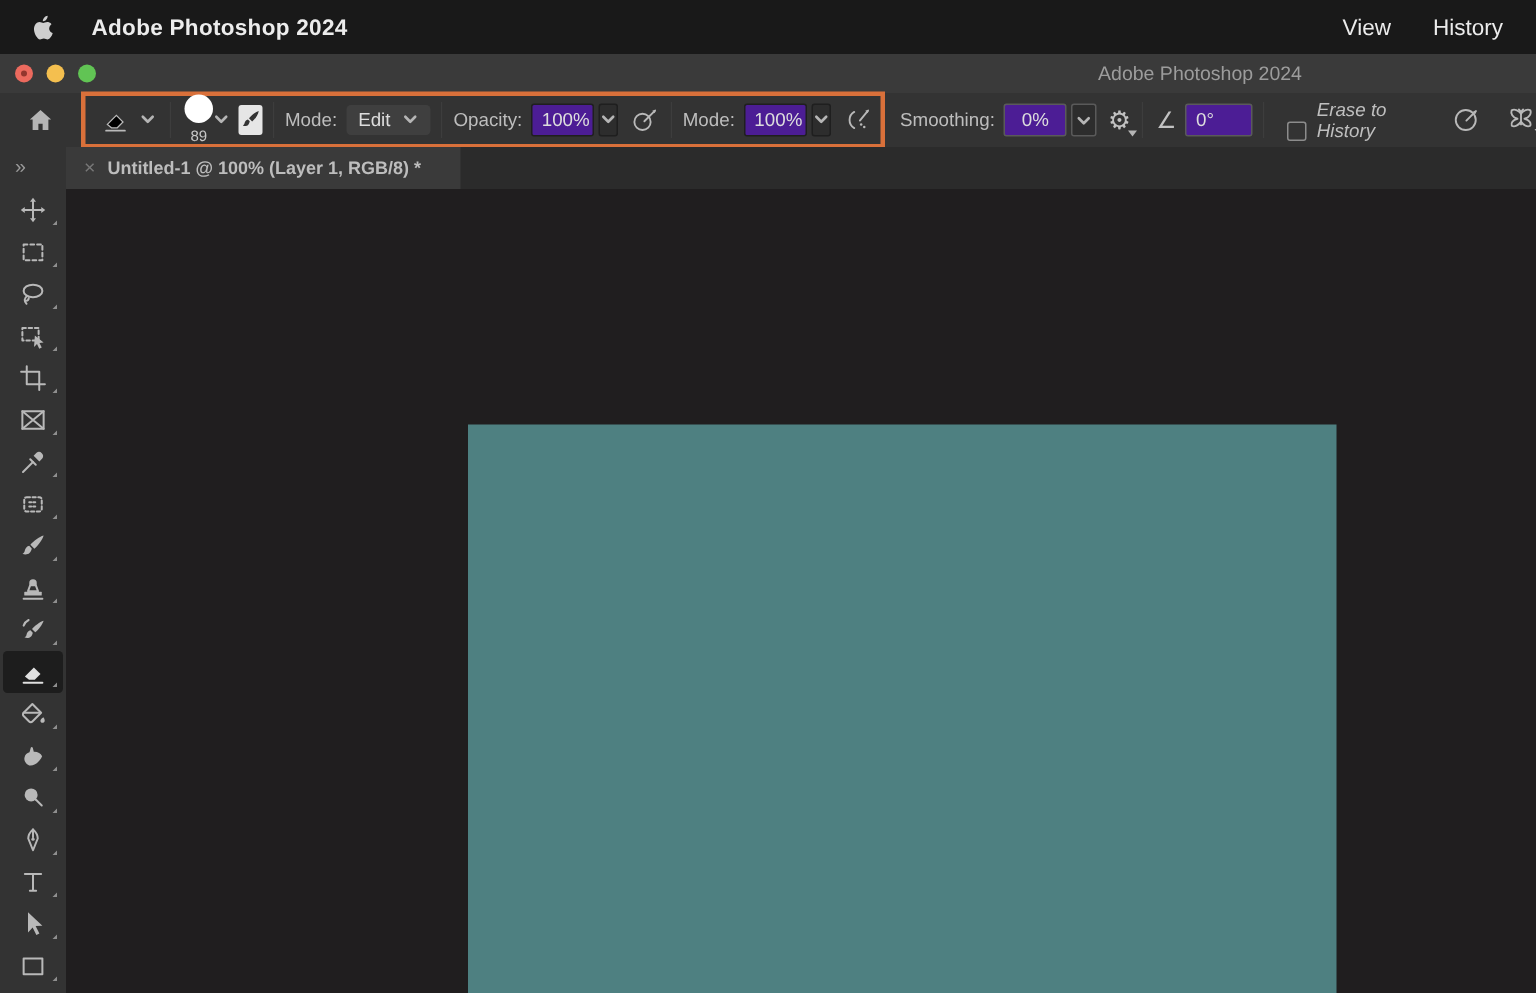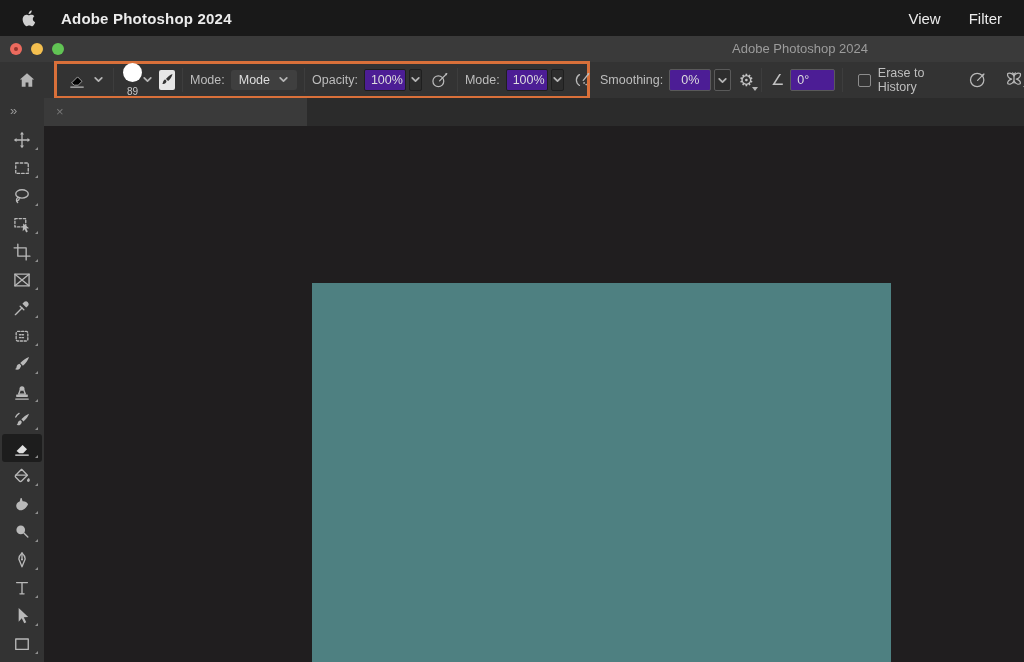--- a/index.html
+++ b/index.html
@@ -65,21 +65,21 @@
   .press-icon { margin-left:8px; }
   .after-orange { display:flex; align-items:center; margin-left:10px; flex:1 1 auto; }
   .gearwrap { position:relative; margin-left:8px; font-size:17px; color:#c2c2c2; line-height:17px; }
   .gearwrap .caret { position:absolute; right:-4px; bottom:-2px; width:0; height:0;
                      border-left:3px solid transparent; border-right:3px solid transparent;
                      border-top:4px solid #b5b5b5; }
   .angle-glyph { font-size:15px; color:#c2c2c2; margin:0 6px 0 2px; }
   .anglebox { width:50px; text-align:left; }
   .checkbox { width:13px; height:13px; border:1px solid #8c8c8c; border-radius:2px;
               background:transparent; margin-right:7px; flex:0 0 auto; }
-  .cbrow { display:flex; align-items:center; margin-left:8px; }
+  .cbrow { display:flex; align-items:flex-end; margin-left:8px;font-style:italic; }
   .bfwrap { position:relative; margin-left:16px; }
   .bfwrap .caret { position:absolute; right:-5px; bottom:0; width:0; height:0;
                    border-left:3px solid transparent; border-right:3px solid transparent;
                    border-top:4px solid #b5b5b5; }
 
   
   .tabbar { position:absolute; left:44px; top:98px; width:980px; height:28px; background:#2b2b2b; }
   .doc-tab { position:absolute; left:0; top:0; width:263px; height:28px; background:#3a3a3a;
              display:flex; align-items:center; }
   .tab-close { color:#787878; font-size:13px; margin:0 8px 0 12px; line-height:28px; }
@@ -116,21 +116,21 @@
   <div class="menubar">
     <span class="apple">
       <svg viewBox="0 0 16 18">
           <path d="M11.5 9.6c0-2 1.6-3 1.7-3.1-.9-1.4-2.4-1.6-2.9-1.6-1.2-.1-2.4.7-3 .7-.6 0-1.6-.7-2.6-.7C3.4 5 2.1 5.7 1.4 7-.1 9.5 1 13.2 2.4 15.2c.7 1 1.5 2.1 2.6 2.1 1 0 1.4-.7 2.7-.7 1.3 0 1.6.7 2.7.7 1.1 0 1.8-1 2.5-2 .8-1.2 1.1-2.3 1.1-2.4-.1 0-2.5-1-2.5-3.3zM9.5 3.1c.6-.7 1-1.7.9-2.6-.9 0-1.9.6-2.5 1.3-.5.6-1 1.6-.9 2.5 1 .1 2-.5 2.5-1.2z"></path>
         </svg>
     </span>
     <span class="appname">Adobe Photoshop 2024</span>
     <div class="spacer"></div>
     <div class="menu-right">
       <span class="mi">View</span>
-      <span class="mi">Filter</span>
+      <span class="mi">History</span>
     </div>
   </div>
 
   <div class="titlebar">
     <div class="lights">
       <span class="light red"></span>
       <span class="light yellow"></span>
       <span class="light green"></span>
     </div>
     <span class="win-title">Adobe Photoshop 2024</span>
@@ -162,21 +162,21 @@
           <path d="M2 3.5l3 3 3-3"></path>
         </svg>
       <div class="panel-toggle">
         <svg viewBox="0 0 16 16">
             <path fill="#333333" d="M13.5 2c-2.3.8-5 3-6.5 4.9l2.1 2.1C11 7.5 13 4.8 13.5 2zM6.3 7.6c-1.2.3-2 1.2-2.3 2.6-.1.8-.5 1.1-1.1 1.4.9.6 2.6.6 3.5-.3.7-.7 1-1.7 1.1-2.4z"></path>
           </svg>
       </div>
       <span class="vdiv"></span>
       <span class="opt-label">Mode:</span>
       <div class="mode-select">
-        <span>Mode</span>
+        <span>Edit</span>
         <svg class="chev" viewBox="0 0 10 10">
             <path d="M2 3.5l3 3 3-3"></path>
           </svg>
       </div>
       <span class="vdiv"></span>
       <span class="opt-label">Opacity:</span>
       <span class="valbox">100%</span>
       <span class="chevbox">
         <svg class="chev" viewBox="0 0 10 10">
             <path d="M2 3.5l3 3 3-3"></path>
@@ -243,20 +243,21 @@
           <path class="st" d="M10.3 3.5L12 5.5l1.7-2"></path>
         </svg>
         <span class="caret"></span>
       </span>
     </div>
   </div>
 
   <div class="tabbar">
     <div class="doc-tab">
       <span class="tab-close">×</span>
+      <span class="tab-title">Untitled-1 @ 100% (Layer 1, RGB/8) *</span>
     </div>
   </div>
 
   <div class="toolbar">
     <div class="collapse">»</div>
     <div class="tools">
 
       <div class="tool">
         <svg viewBox="0 0 24 24">
           <path class="st" d="M12 5v14M5 12h14"></path>

